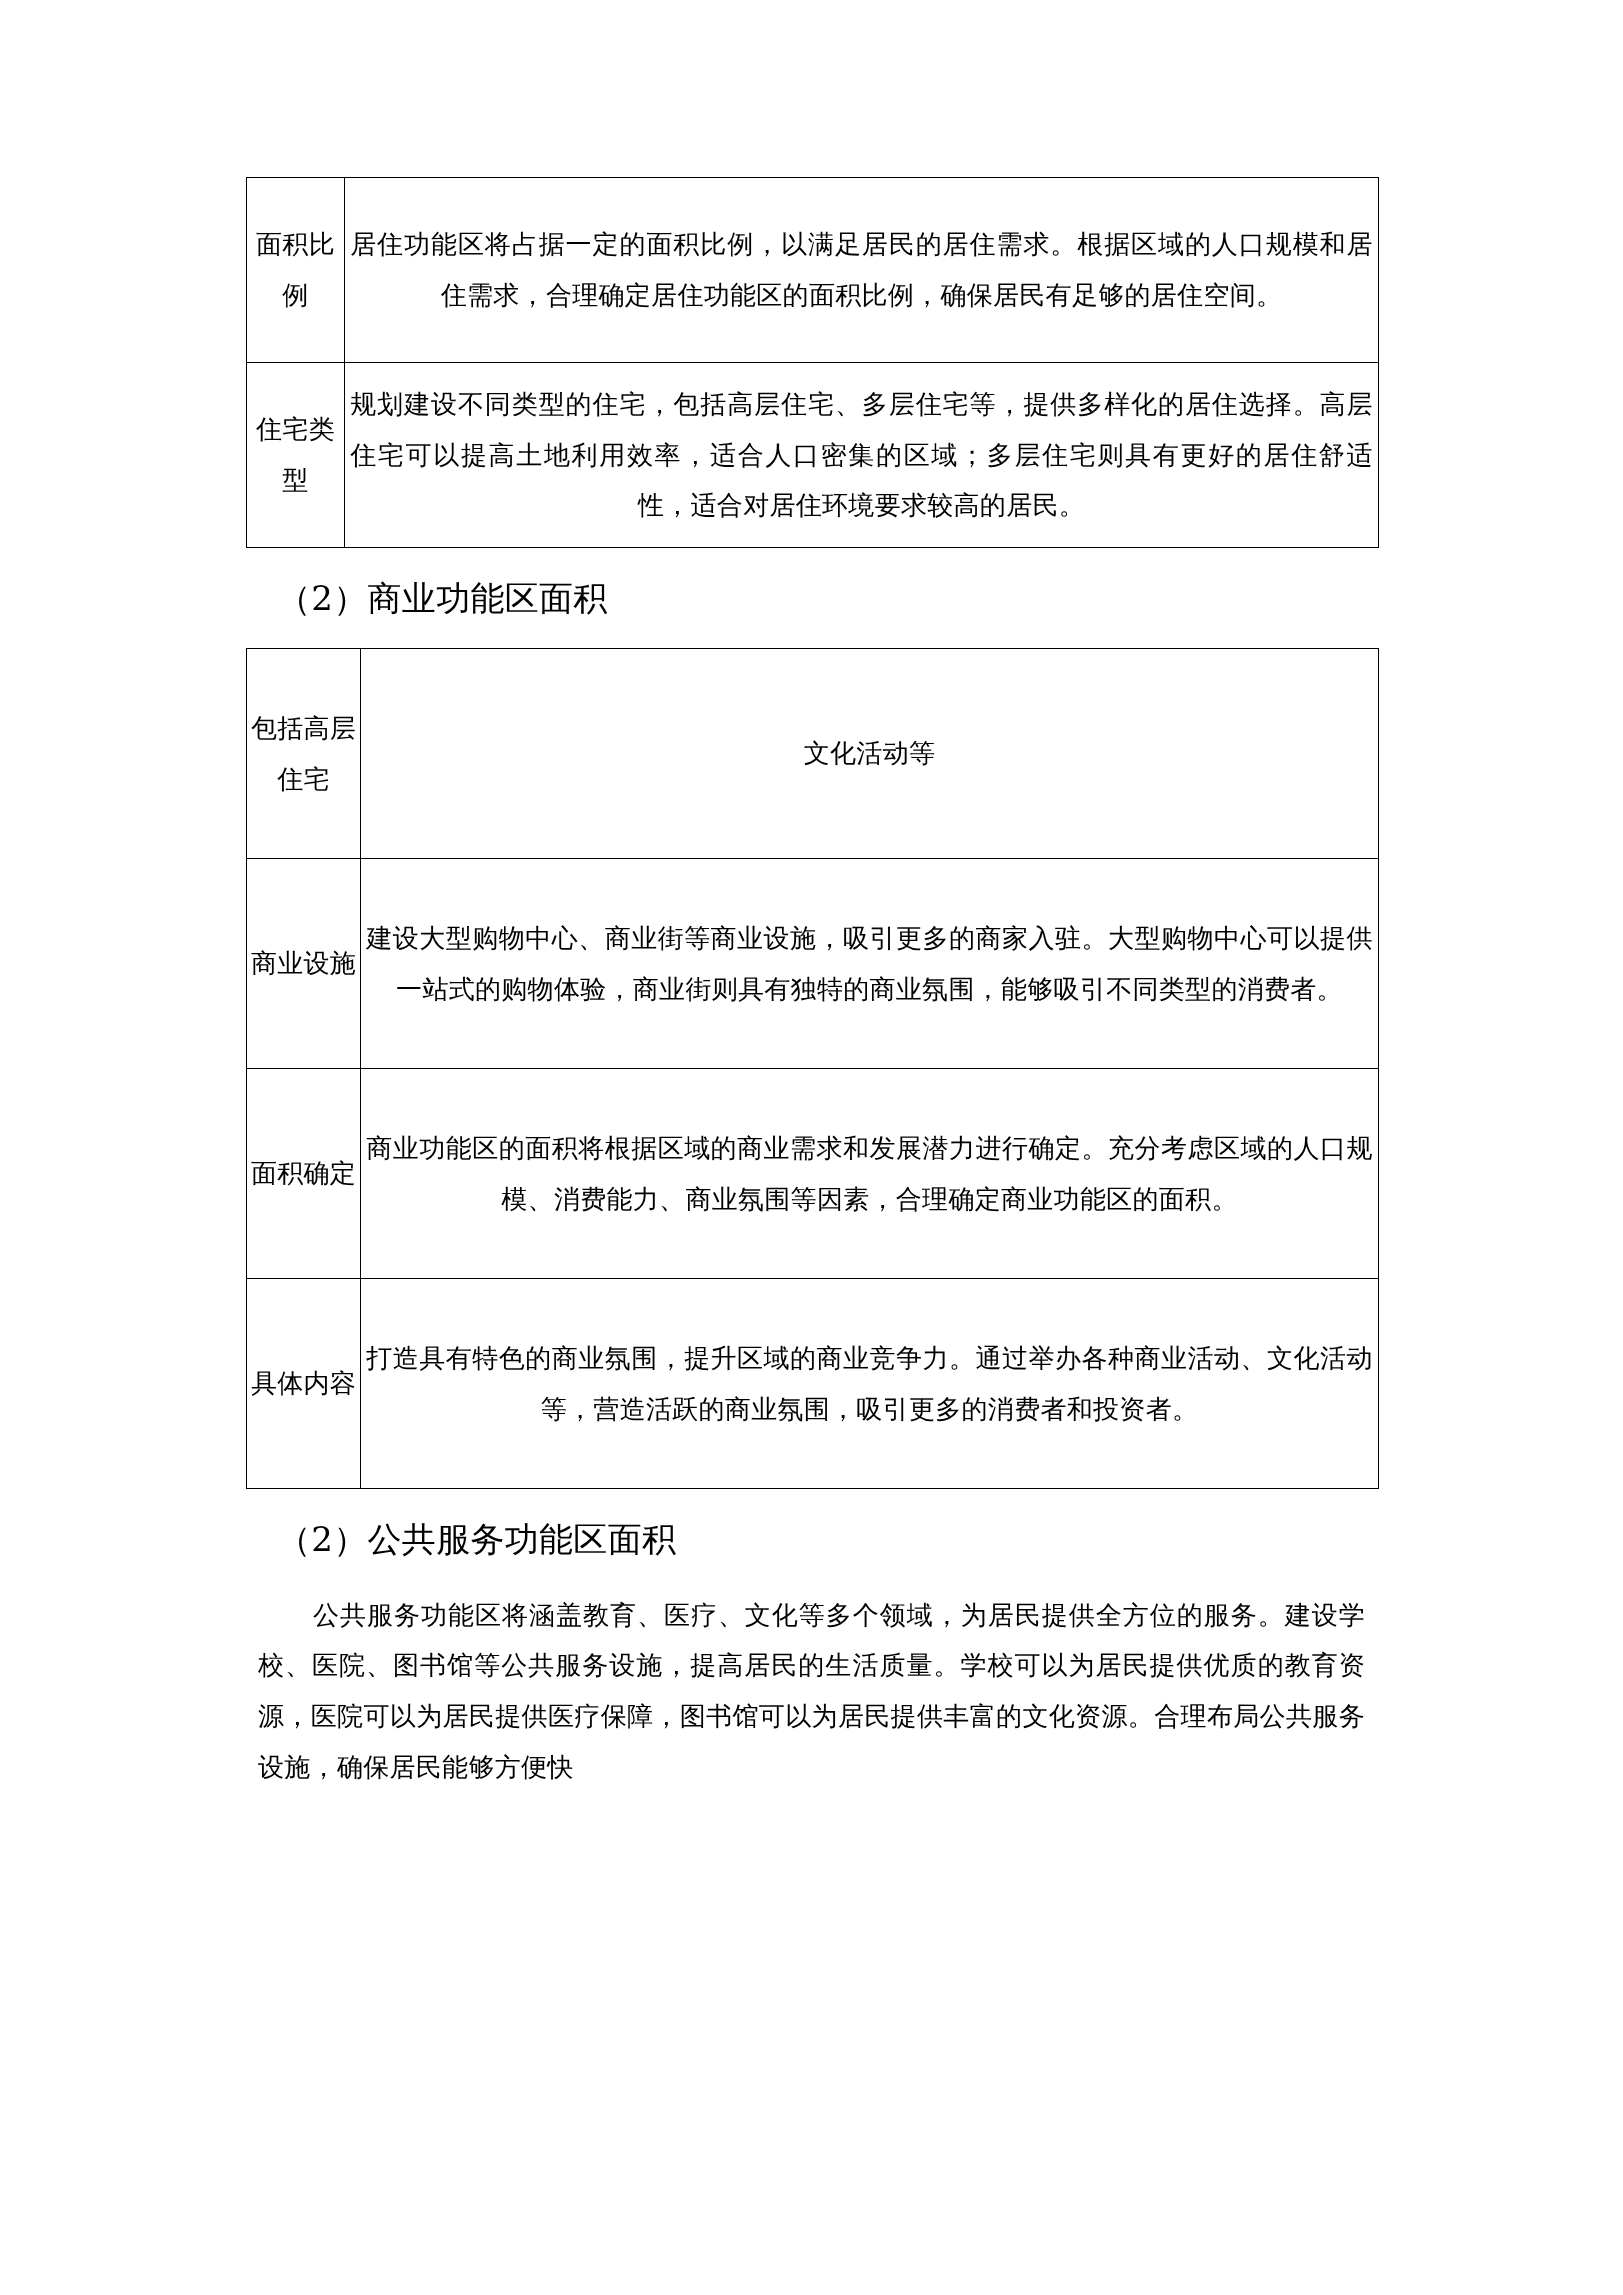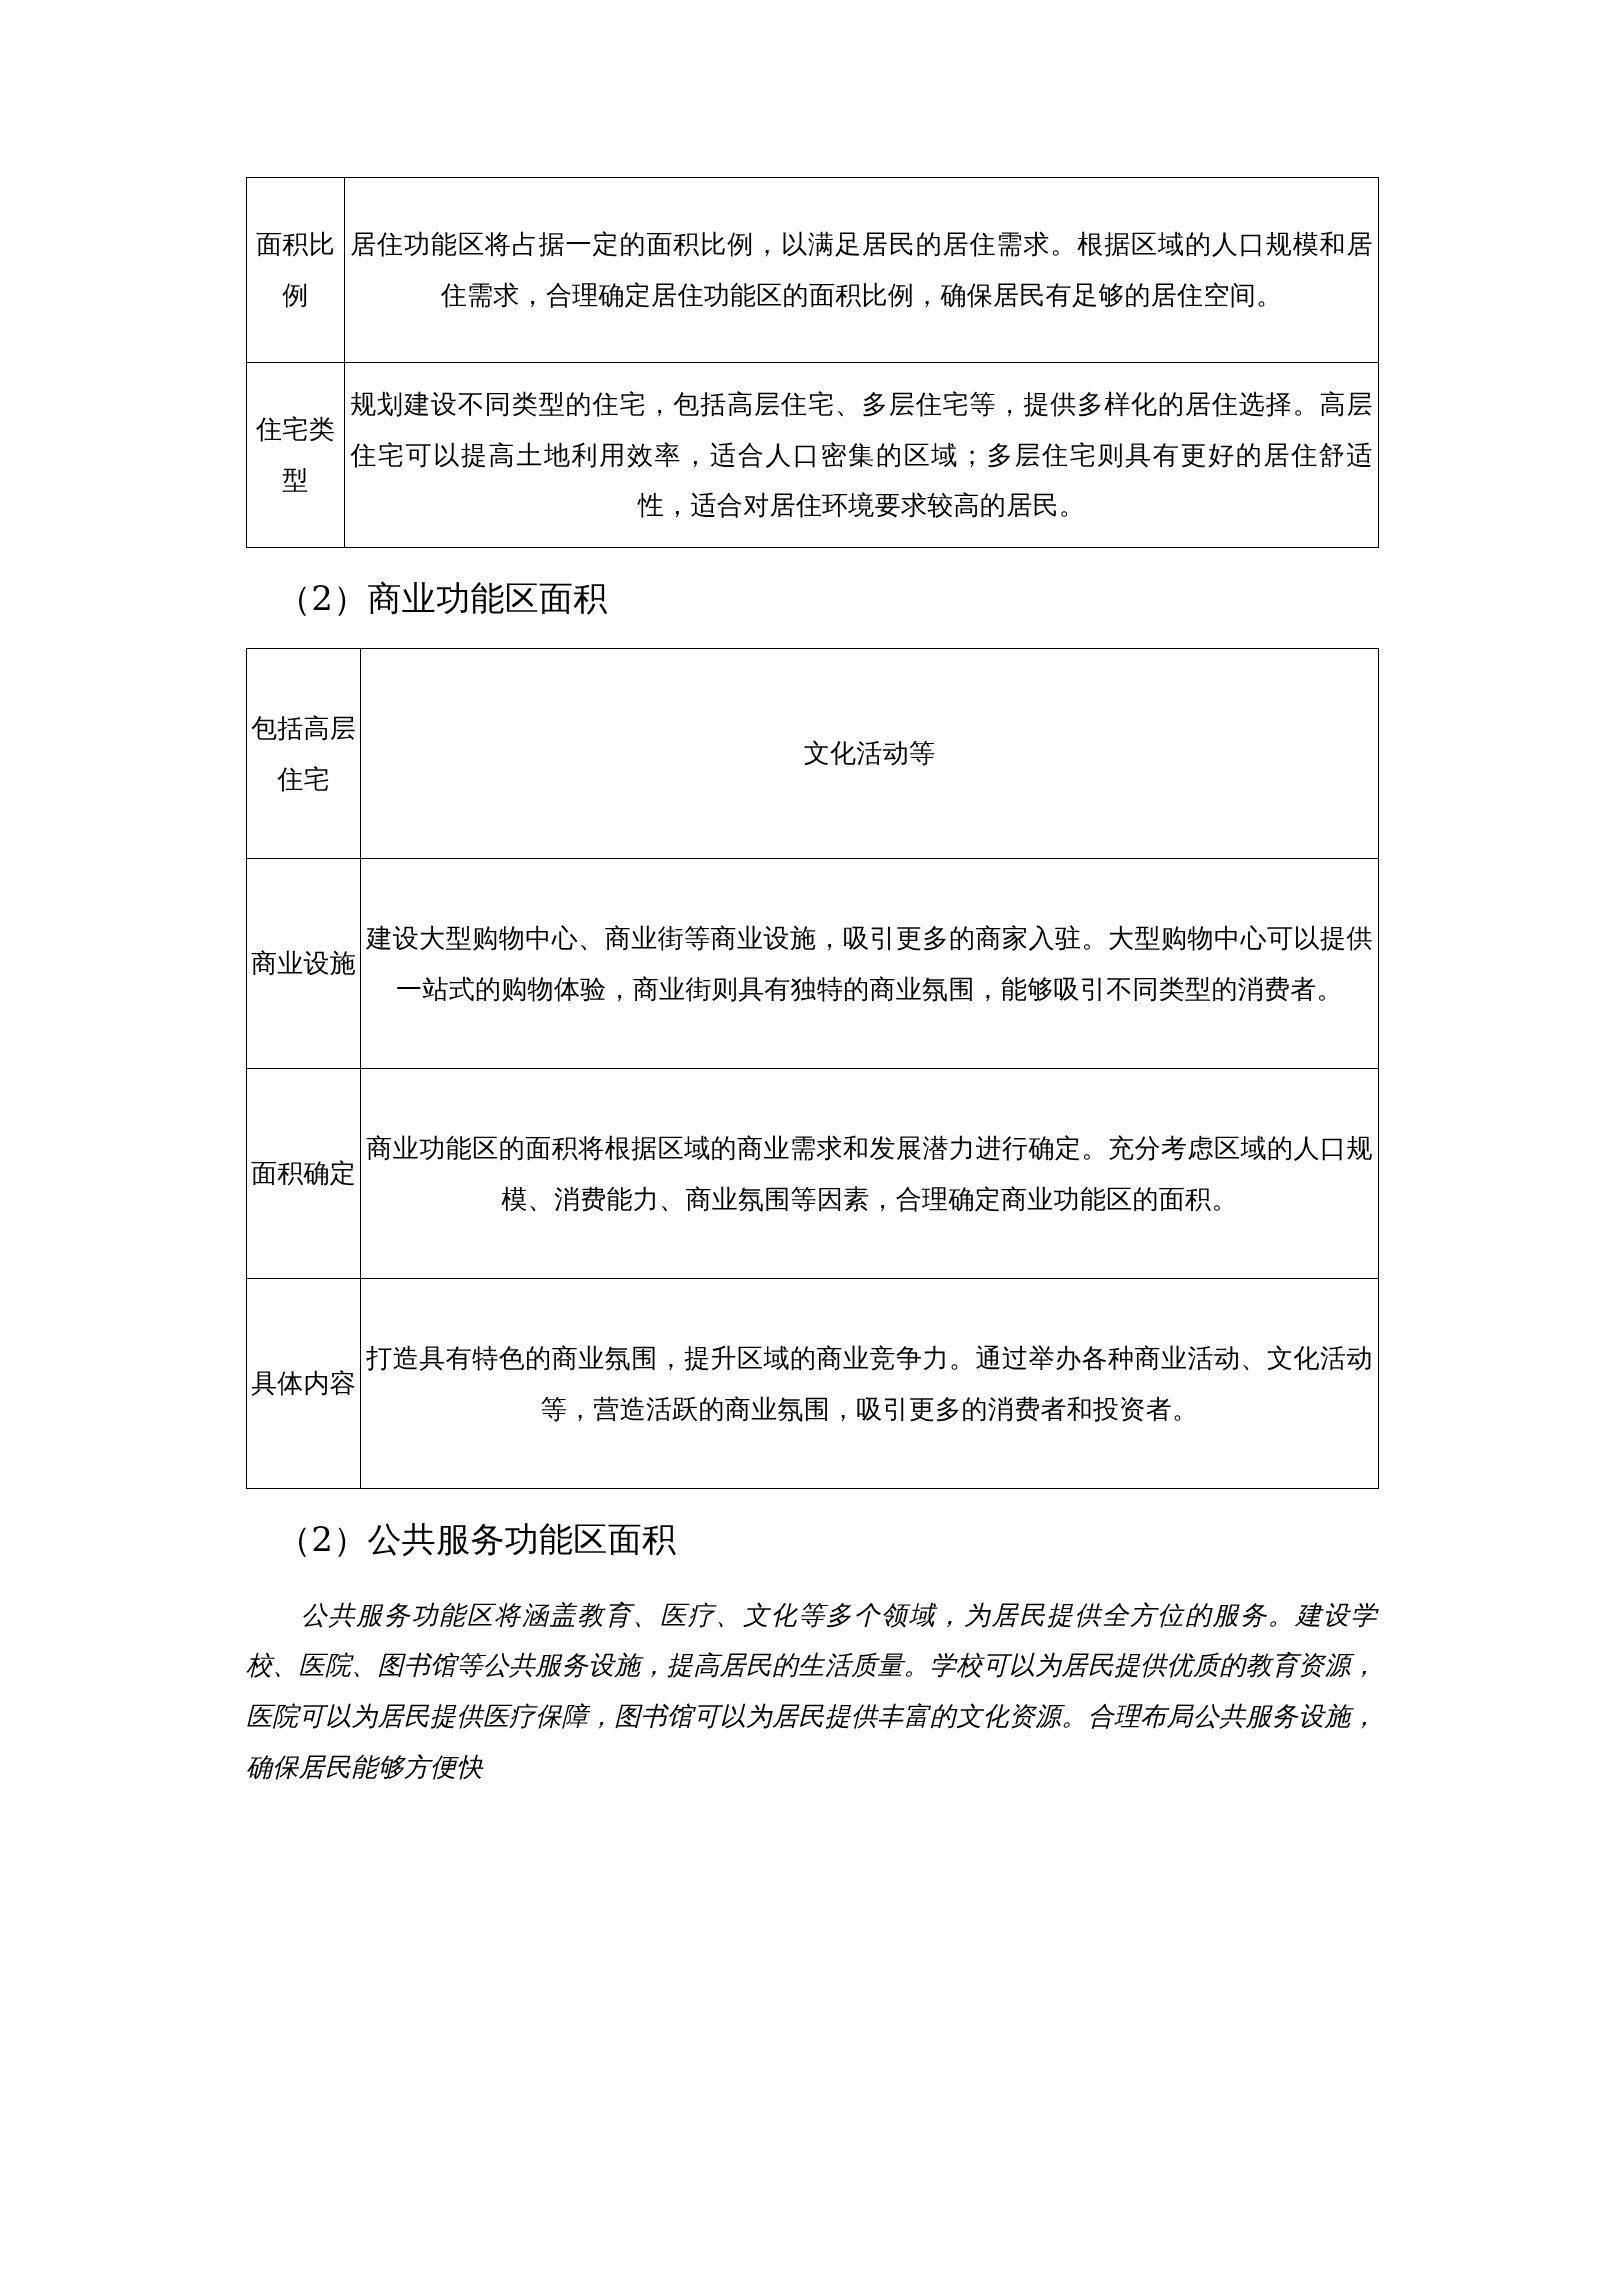--- a/index.html
+++ b/index.html
@@ -74,26 +74,25 @@
   .section-heading {
     font-size: 34px;
     line-height: 1.95;
     margin: 17px 0 17px 0;
     padding-left: 31px;
     letter-spacing: 0.3px;
   }
   .body-para {
     font-size: 26px;
     line-height: 1.95;
-    margin: 0;
+    margin: 12px;
     text-indent: 55px;
     text-align: justify;
     text-justify: inter-character;
     letter-spacing: 0.3px;
-    font-style: italic;
   }
 </style>
 </head>
 <body>
 
 <div class="page">
 
   <table class="doc-table tbl-residential">
     <colgroup>
         <col class="c1">

